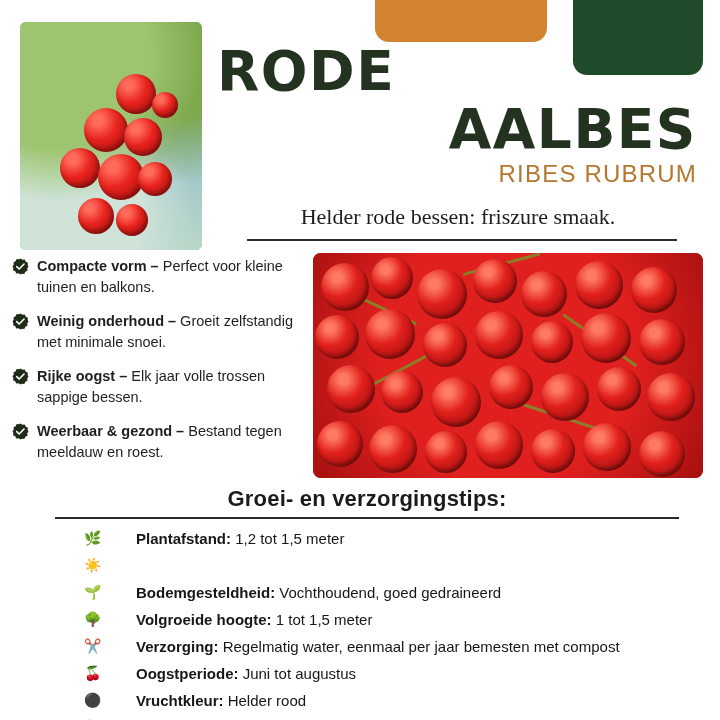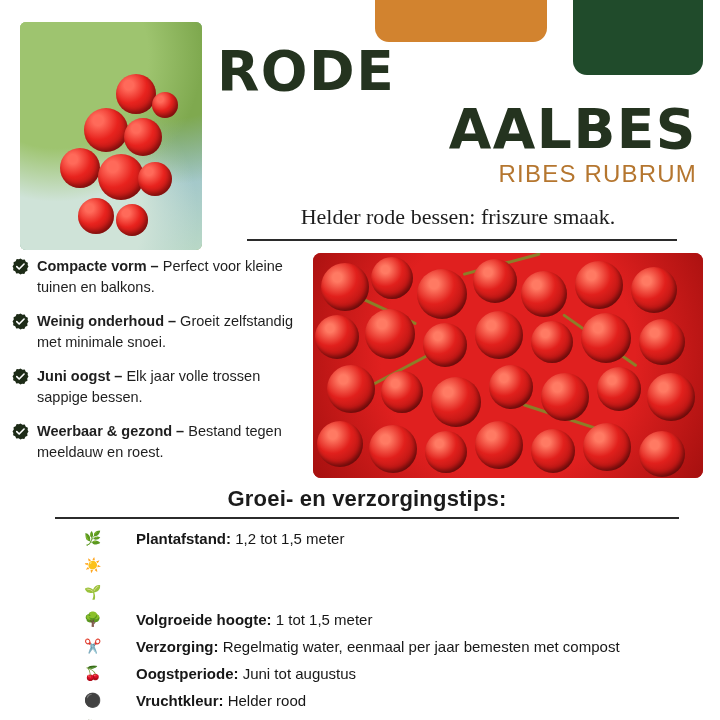--- a/index.html
+++ b/index.html
@@ -266,21 +266,21 @@
     <span class="txt"><b>Weinig onderhoud –</b><span> Groeit zelfstandig met minimale snoei.</span></span>
   </div>
 
   <div class="benefit">
     <span class="check">
       <svg viewBox="0 0 20 20" width="17" height="17" aria-hidden="true">
         <path d="M10 0.6l2.3 1.5 2.7-.3 1.2 2.5 2.5 1.2-.3 2.7L19.4 10l-1.5 2.3.3 2.7-2.5 1.2-1.2 2.5-2.7-.3L10 19.4l-2.3-1.5-2.7.3-1.2-2.5-2.5-1.2.3-2.7L.6 10l1.5-2.3-.3-2.7 2.5-1.2L5.5 1.3l2.7.3z" fill="#1d2b17"></path>
         <path d="M5.6 10.2l2.8 2.8 5.8-5.9" fill="none" stroke="#ffffff" stroke-width="1.9" stroke-linecap="round" stroke-linejoin="round"></path>
       </svg>
     </span>
-    <span class="txt"><b>Juni oogst –</b><span> Elk jaar volle trossen sappige bessen.</span></span>
+    <span class="txt"><b>Rijke oogst –</b><span> Elk jaar volle trossen sappige bessen.</span></span>
   </div>
 
   <div class="benefit">
     <span class="check">
       <svg viewBox="0 0 20 20" width="17" height="17" aria-hidden="true">
         <path d="M10 0.6l2.3 1.5 2.7-.3 1.2 2.5 2.5 1.2-.3 2.7L19.4 10l-1.5 2.3.3 2.7-2.5 1.2-1.2 2.5-2.7-.3L10 19.4l-2.3-1.5-2.7.3-1.2-2.5-2.5-1.2.3-2.7L.6 10l1.5-2.3-.3-2.7 2.5-1.2L5.5 1.3l2.7.3z" fill="#1d2b17"></path>
         <path d="M5.6 10.2l2.8 2.8 5.8-5.9" fill="none" stroke="#ffffff" stroke-width="1.9" stroke-linecap="round" stroke-linejoin="round"></path>
       </svg>
     </span>
     <span class="txt"><b>Weerbaar &amp; gezond –</b><span> Bestand tegen meeldauw en roest.</span></span>
@@ -333,20 +333,21 @@
     <span class="ico">🌿</span>
     <span class="tip-txt"><b>Plantafstand:</b><span> 1,2 tot 1,5 meter</span></span>
   </div>
 
   <div class="tip">
     <span class="ico">☀️</span>
   </div>
 
   <div class="tip">
     <span class="ico">🌱</span>
+    <span class="tip-txt"><b>Bodemgesteldheid:</b><span> Vochthoudend, goed gedraineerd</span></span>
   </div>
 
   <div class="tip">
     <span class="ico">🌳</span>
     <span class="tip-txt"><b>Volgroeide hoogte:</b><span> 1 tot 1,5 meter</span></span>
   </div>
 
   <div class="tip">
     <span class="ico">✂️</span>
     <span class="tip-txt"><b>Verzorging:</b><span> Regelmatig water, eenmaal per jaar bemesten met compost</span></span>

